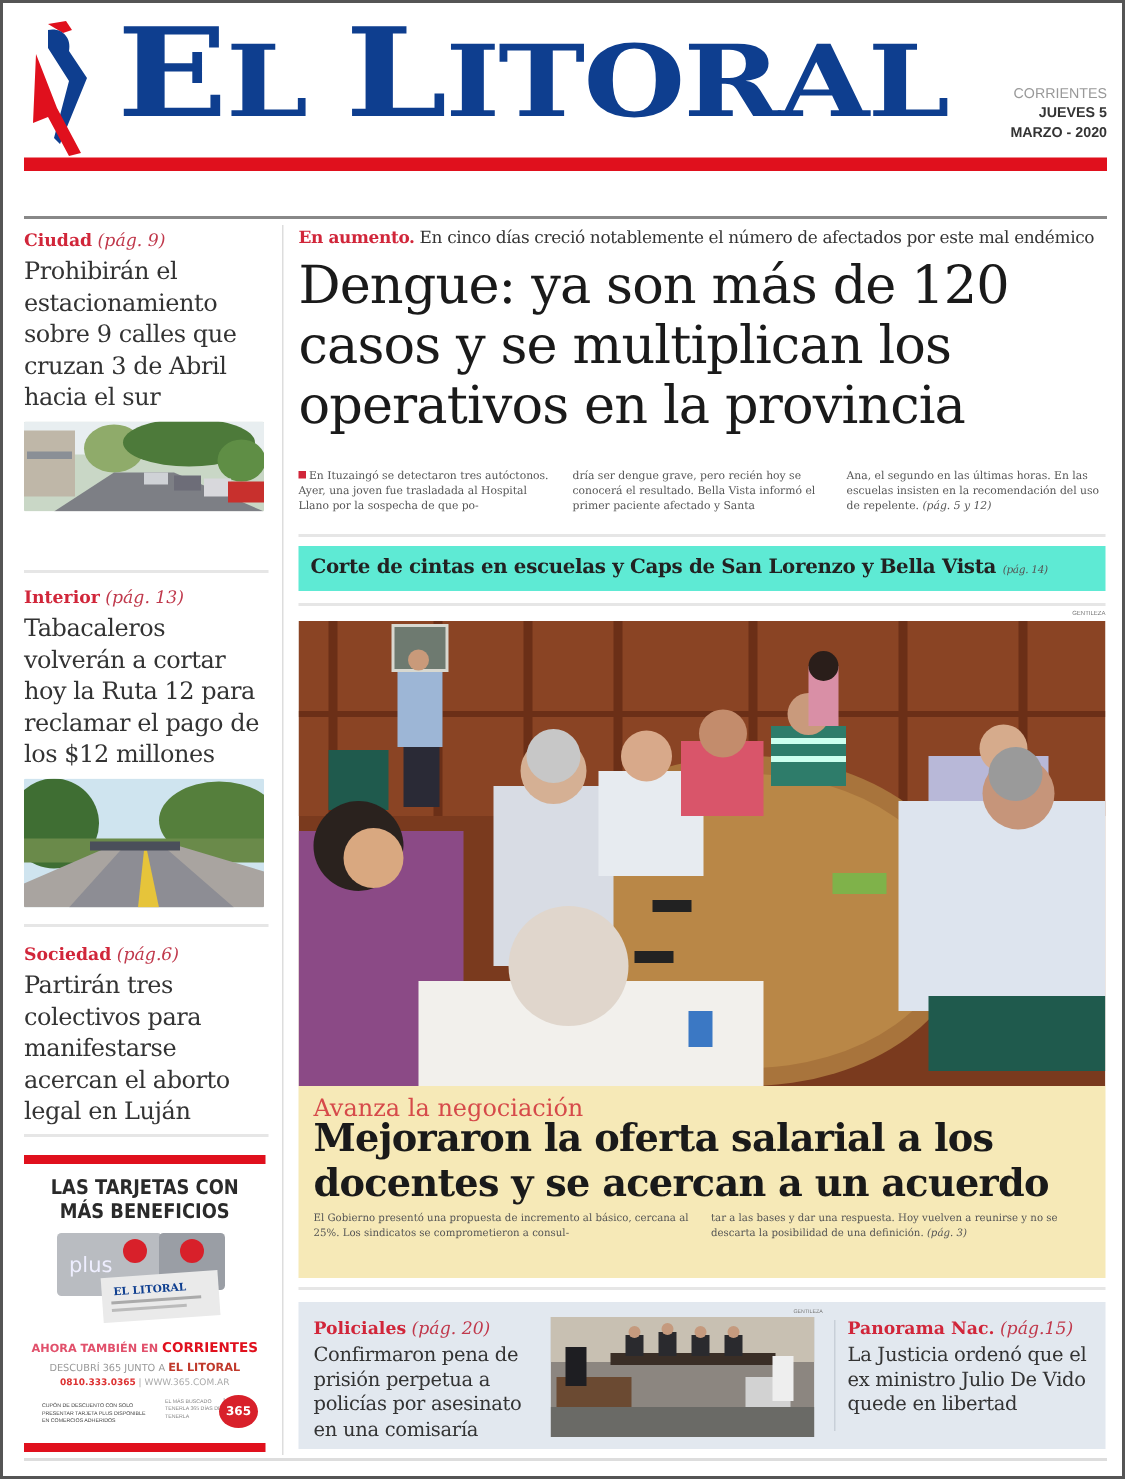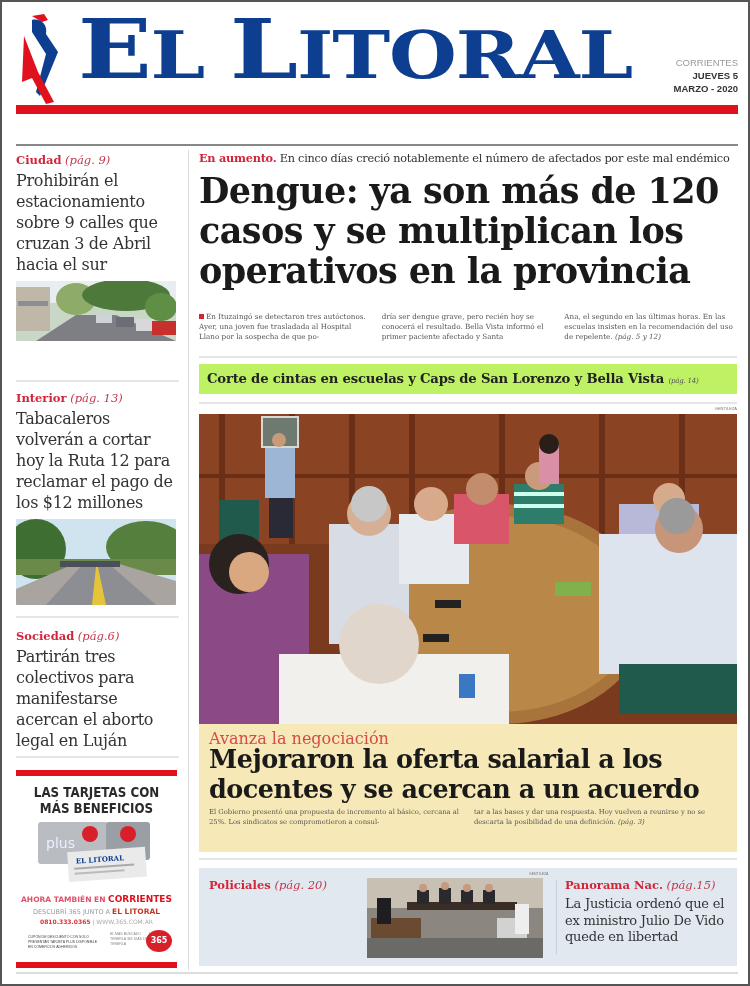--- a/index.html
+++ b/index.html
@@ -62,30 +62,30 @@
   .ad-fine2 { position: absolute; left: 94px; top: 162px; width: 40px; font-family: "Liberation Sans", sans-serif;
     font-size: 3.5px; line-height: 5px; color: #888; border-right: 1px solid #ccc; }
   .ad-logo365 { position: absolute; left: 130px; top: 160px; width: 26px; height: 22px;
     background: #d8202a; border-radius: 50%; color: #fff; font-family: "DejaVu Sans", sans-serif;
     font-size: 8px; font-weight: bold; text-align: center; line-height: 22px; }
 
   
   .main { position: absolute; left: 197px; top: 148px; width: 538px; }
   .lead-kicker { font-family: "DejaVu Serif", serif; font-size: 11.3px; color: #333; letter-spacing: -0.25px; line-height: 16px; }
   .lead-kicker .red { color: #d1263a; font-weight: bold; }
-  .lead-title { font-family: "DejaVu Serif", serif; font-weight: bold; font-size: 35px; line-height: 40px;
+  .lead-title { font-family: "DejaVu Serif", serif; font-weight: normal; font-size: 35px; line-height: 40px;
     color: #1a1a1a; letter-spacing: -0.6px; margin-top: 4px; }
   .lead-cols { position: absolute; left: 0; top: 162px; width: 538px; display: flex; gap: 10px;
     font-family: "DejaVu Serif", serif; font-size: 7.2px; line-height: 10px; color: #555; align-items: flex-end; }
   .lead-cols > div { flex: 1; }
   .lead-cols .dot { display: inline-block; width: 5px; height: 5px; background: #d1263a; margin-right: 2px; }
   .lead-cols i { font-style: italic; }
   .hr-main { position: absolute; left: 0; width: 538px; height: 2px; background: #e6e6e6; }
 
-  .band { position: absolute; left: 0; top: 214px; width: 538px; height: 30px; background: #bef264; }
+  .band { position: absolute; left: 0; top: 214px; width: 538px; height: 30px; background: #5eead4; }
   .band-text { position: absolute; left: 8px; top: 7px; font-family: "DejaVu Serif", serif; font-weight: bold;
     font-size: 13.2px; color: #222; letter-spacing: -0.2px; white-space: nowrap; }
   .band-text i { font-weight: normal; font-size: 7px; color: #555; font-style: italic; }
 
   .photo { position: absolute; left: 0; top: 264px; width: 538px; height: 310px; overflow: hidden; }
   .photo-credit { position: absolute; right: 0; top: 256px; font-size: 4px; color: #777; font-family: "Liberation Sans", sans-serif; }
 
   .feature { position: absolute; left: 0; top: 574px; width: 538px; height: 128px; background: #f6e9b7; }
   .feature-kicker { position: absolute; left: 10px; top: 5px; font-family: "DejaVu Serif", serif; font-size: 16px; color: #d64a4a; }
   .feature-title { position: absolute; left: 10px; top: 20px; font-family: "DejaVu Serif", serif; font-weight: bold;
@@ -296,20 +296,21 @@
       </div>
     </div>
     <div class="hr-main" style="top:708px"></div>
 
     <div class="bottom-box">
       <div class="bb-left">
         <div class="kicker">
           <span class="sec">Policiales</span>
           <span class="pg">(pág. 20)</span>
         </div>
+        <div class="bb-title">Confirmaron pena de prisión perpetua a policías por asesinato en una comisaría</div>
       </div>
       <div class="bb-photo-credit">GENTILEZA</div>
       <div class="bb-photo">
         <svg width="176" height="80" viewBox="0 0 176 80">
           <rect width="176" height="80" fill="#8c8680"></rect>
           <rect x="0" y="0" width="176" height="30" fill="#c8c0b2"></rect>
           <rect x="40" y="24" width="110" height="8" fill="#3a2e26"></rect>
           <g fill="#2a2a2e">
             <rect x="50" y="12" width="12" height="14"></rect>
               <rect x="72" y="10" width="12" height="16"></rect>

